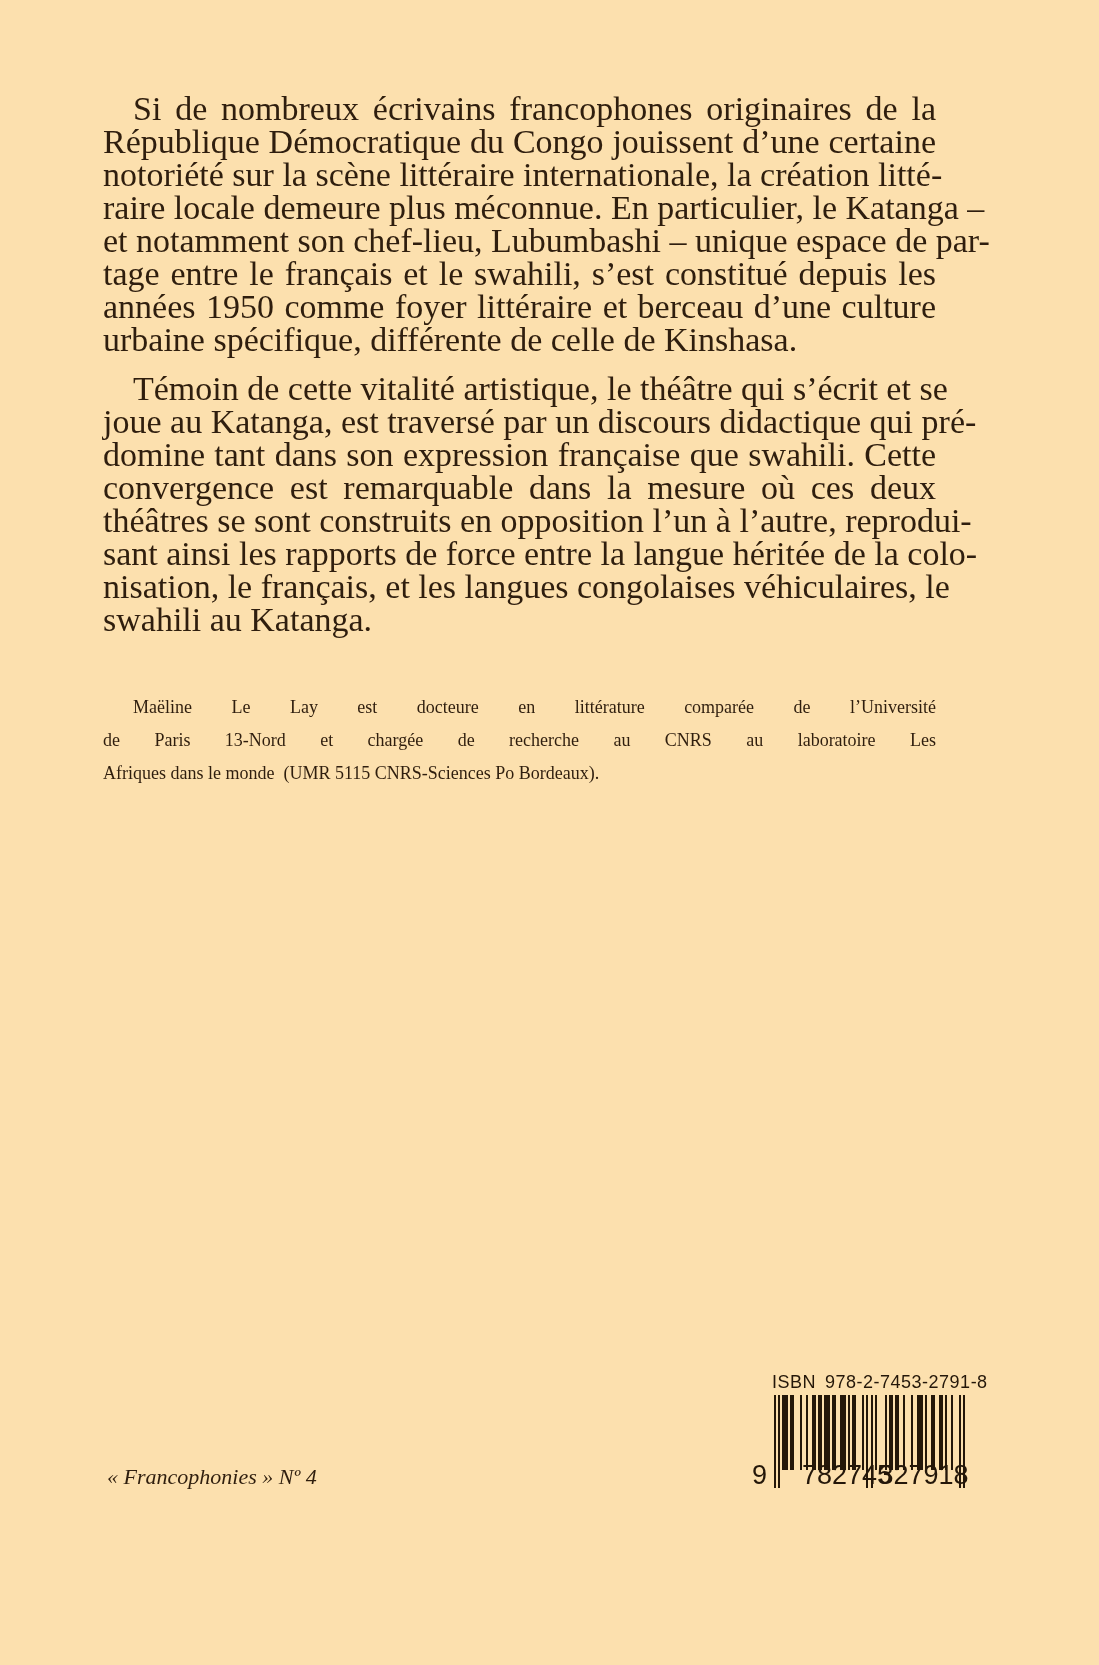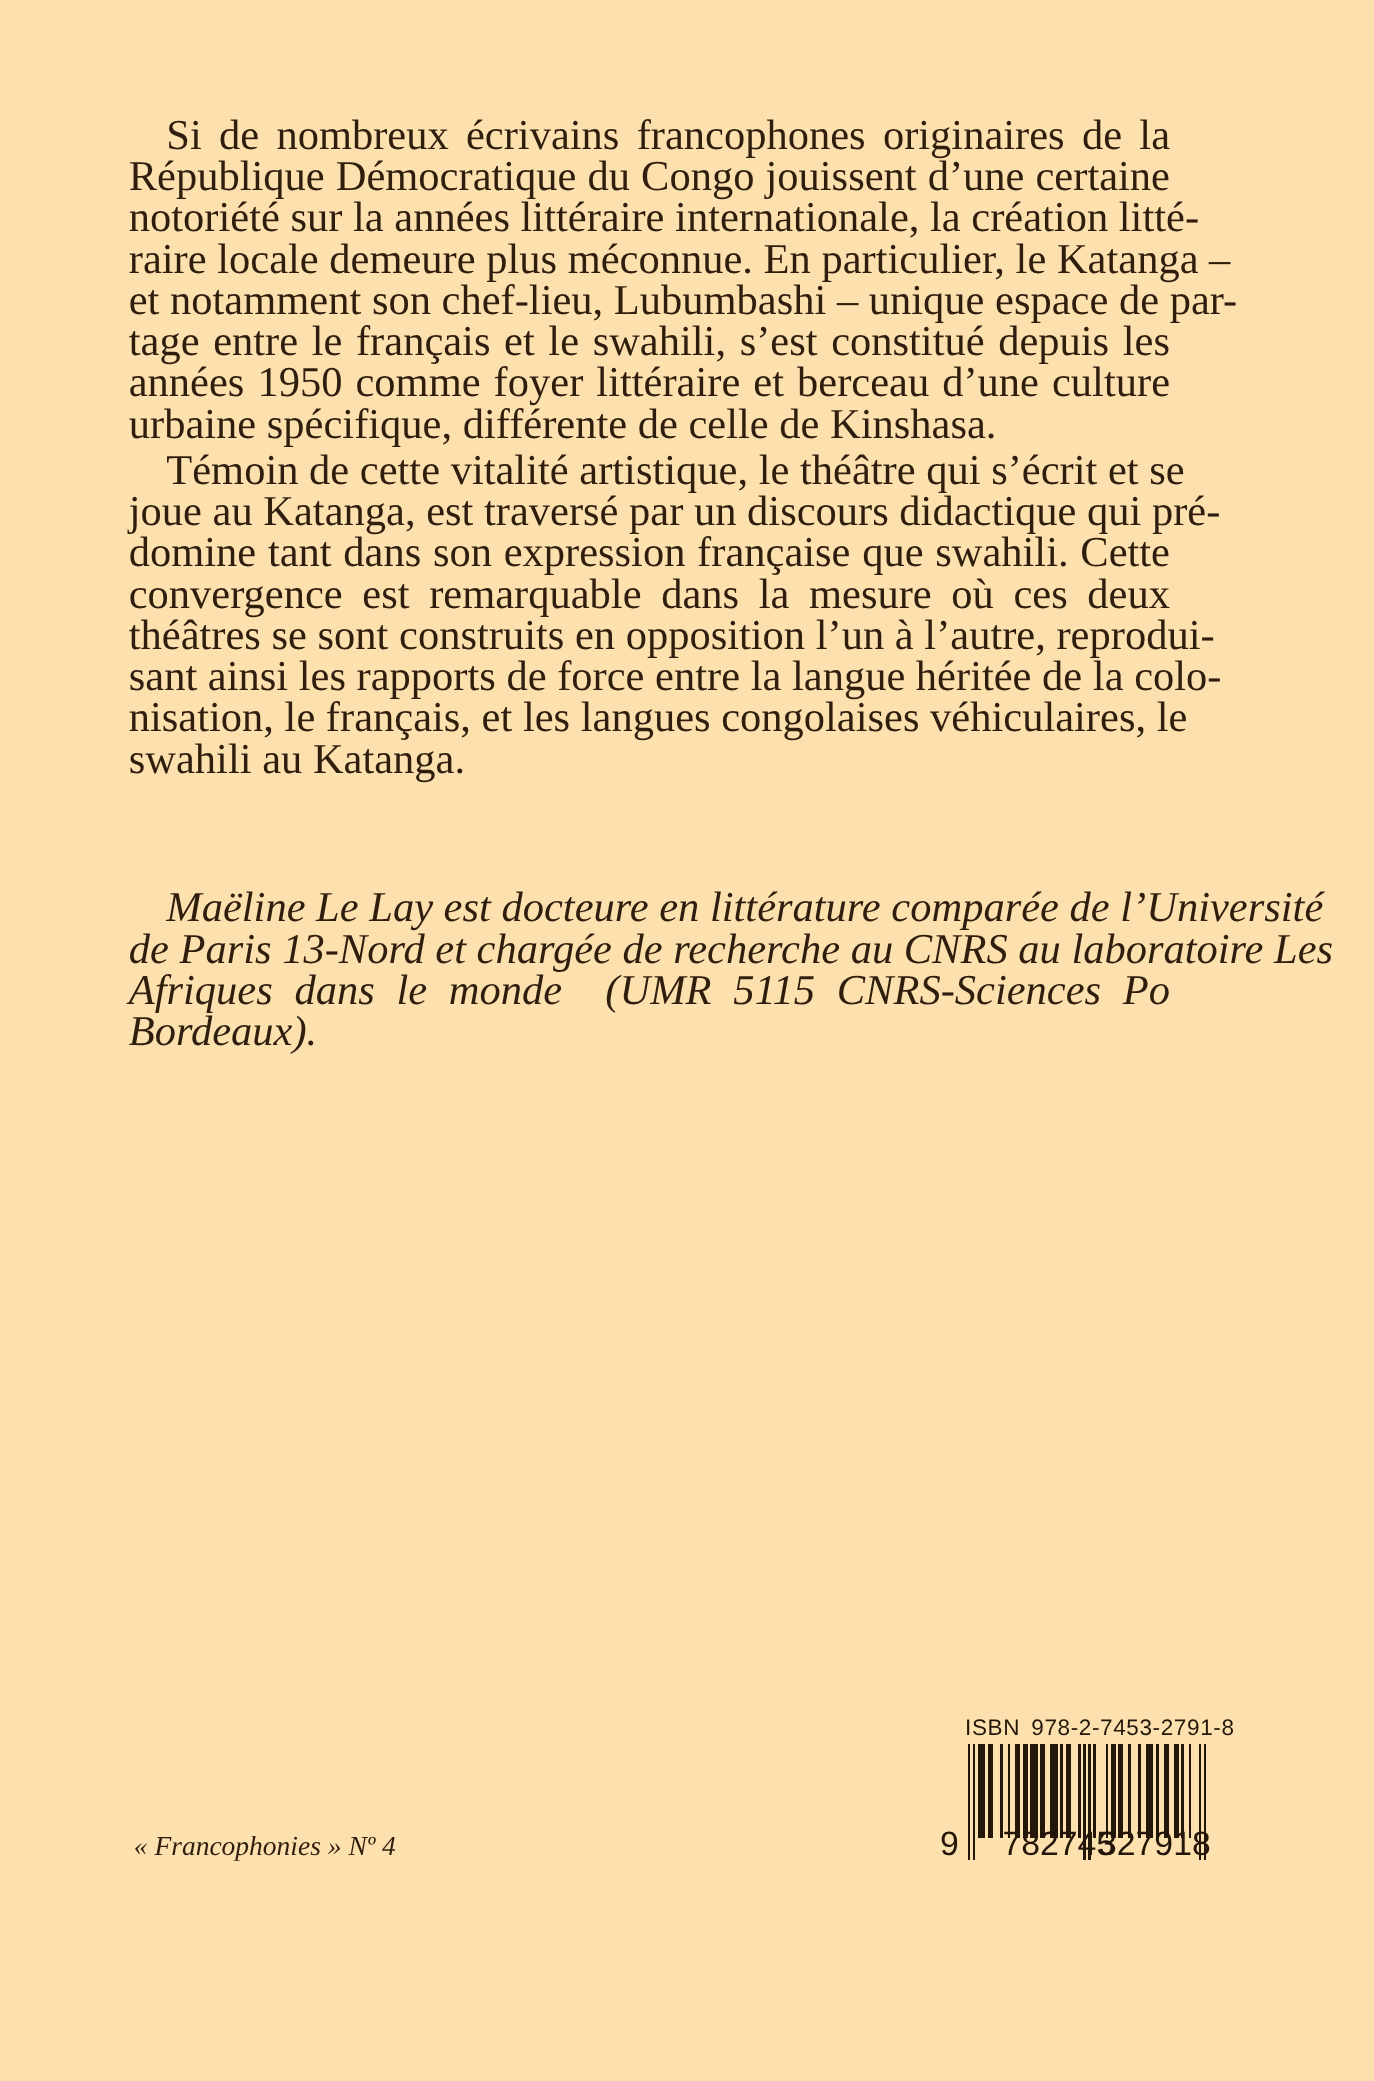--- a/index.html
+++ b/index.html
@@ -12,35 +12,33 @@
     overflow: hidden;
   }
   .cover { position: absolute; inset: 0; }
 
   .body-text {
     position: absolute;
     left: 103px; top: 92px; width: 833px;
     font-size: 34px; line-height: 33px;
   }
   .para { margin: 0; }
-  .para + .para { margin-top: 4px; }
+  .para + .para { margin-top: 16px; }
   .line {
     text-align: justify;
     text-align-last: justify;
     white-space: nowrap;
   }
   .line.indent { text-indent: 30px; }
   .line.last { text-align-last: left; white-space: pre-wrap; }
 
   .bio {
     position: absolute;
     left: 103px; top: 691px; width: 833px;
-    font-size: 34px; line-height: 33px;
-    font-style: italic;
-    margin-top: 19px;
+    font-size: 18px; line-height: 33px;
   }
 
   .series {
     position: absolute;
     left: 107px; top: 1460px;
     font-size: 22px; line-height: 33px;
     font-style: italic;
   }
 
   .barcode-block {
@@ -76,21 +74,21 @@
 </style>
 </head>
 <body>
 
 <div class="cover">
 
   <div class="body-text">
     <div class="para">
       <div class="line indent">Si de nombreux écrivains francophones originaires de la</div>
       <div class="line">République Démocratique du Congo jouissent d’une certaine</div>
-      <div class="line">notoriété sur la années littéraire internationale, la création litté-</div>
+      <div class="line">notoriété sur la scène littéraire internationale, la création litté-</div>
       <div class="line">raire locale demeure plus méconnue. En particulier, le Katanga –</div>
       <div class="line">et notamment son chef-lieu, Lubumbashi – unique espace de par-</div>
       <div class="line">tage entre le français et le swahili, s’est constitué depuis les</div>
       <div class="line">années 1950 comme foyer littéraire et berceau d’une culture</div>
       <div class="line last">urbaine spécifique, différente de celle de Kinshasa.</div>
     </div>
     <div class="para">
       <div class="line indent">Témoin de cette vitalité artistique, le théâtre qui s’écrit et se</div>
       <div class="line">joue au Katanga, est traversé par un discours didactique qui pré-</div>
       <div class="line">domine tant dans son expression française que swahili. Cette</div>

